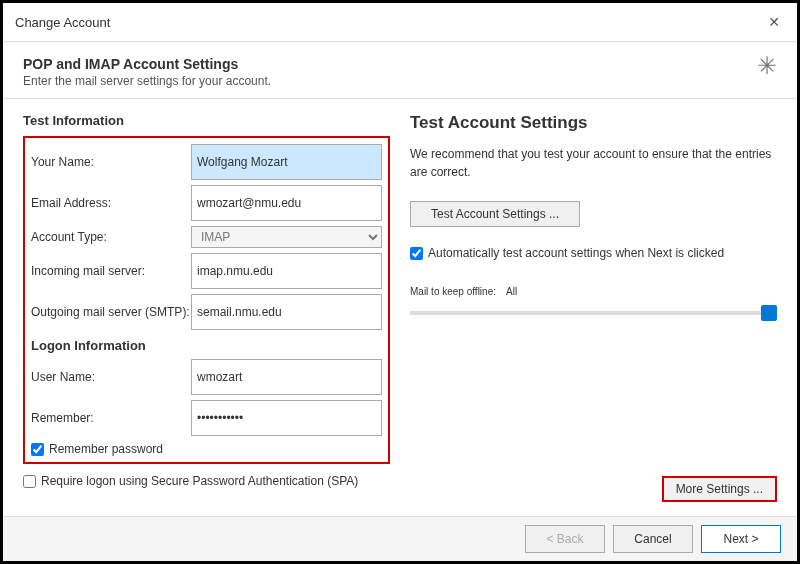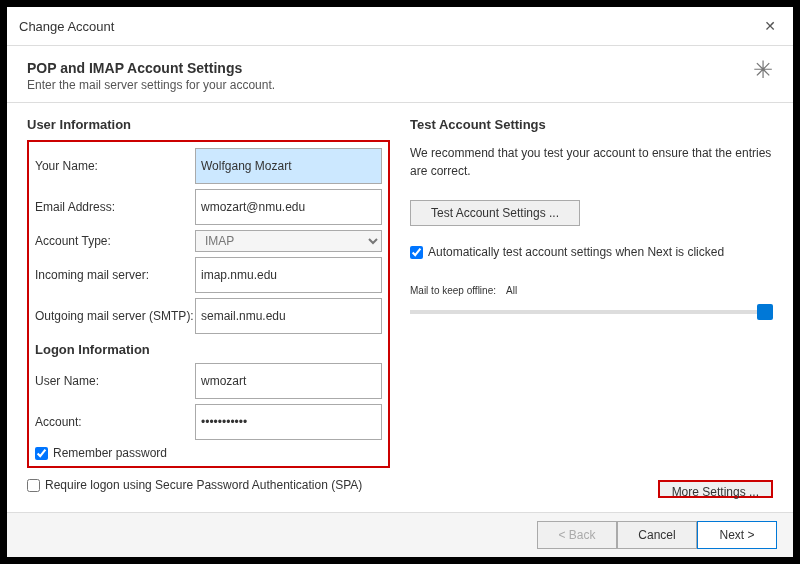--- a/index.html
+++ b/index.html
@@ -9,21 +9,21 @@
       background: #f0f0f0;
       display: flex;
       align-items: center;
       justify-content: center;
       min-height: 100vh;
     }
     .dialog {
       width: 800px;
       height: 564px;
       background: #ffffff;
-      border: 7px solid #000000;
+      border: 3px solid #000000;
       box-shadow: 3px 3px 10px rgba(0,0,0,0.3);
       display: flex;
       flex-direction: column;
     }
     .title-bar {
       background: #ffffff;
       border-bottom: 1px solid #ddd;
       padding: 8px 12px;
       display: flex;
       align-items: center;
@@ -144,21 +144,21 @@
     .require-row {
       display: flex;
       align-items: center;
       gap: 5px;
       margin-top: 10px;
     }
     .require-row label { font-size: 12px; color: #333; }
     
     .right-section-label {
       font-weight: bold;
-      font-size: 13px;
+      font-size: 17px;
       color: #333;
       margin-bottom: 4px;
     }
     .right-desc {
       font-size: 12px;
       color: #333;
       line-height: 1.5;
       margin-bottom: 12px;
     }
     .test-btn {
@@ -227,29 +227,30 @@
       margin-top: auto;
     }
     .more-settings-btn {
       border: 2px solid #cc0000;
       padding: 3px 12px;
       font-size: 12px;
       cursor: pointer;
       background: #f0f0f0;
       font-family: 'Segoe UI', Arial, sans-serif;
       color: #333;
-      height: 18px;
+      height: 26px;
     }
     
     .footer {
       border-top: 1px solid #ddd;
       padding: 8px 16px;
       display: flex;
       justify-content: flex-end;
       align-items: center;
+      gap: 8px;
       background: #f5f5f5;
     }
     .footer-btn {
       min-width: 80px;
       height: 28px;
       border: 1px solid #aaa;
       background: #f0f0f0;
       font-size: 12px;
       cursor: pointer;
       font-family: 'Segoe UI', Arial, sans-serif;
@@ -281,21 +282,21 @@
     <div>
       <div class="header-title">POP and IMAP Account Settings</div>
       <div class="header-subtitle">Enter the mail server settings for your account.</div>
     </div>
     <div class="header-icon">✳</div>
   </div>
 
   <div class="content">
 
     <div class="left-panel">
-      <div class="section-label">User Information</div>
+      <div class="section-label">Test Information</div>
 
       <div class="red-outline-wrapper">
         <div class="form-row">
           <span class="form-label">Your Name:</span>
           <input class="form-input selected" type="text" value="Wolfgang Mozart" style="">
         </div>
         <div class="form-row">
           <span class="form-label">Email Address:</span>
           <input class="form-input" type="text" value="wmozart@nmu.edu" style="">
         </div>
@@ -316,21 +317,21 @@
           <input class="form-input" type="text" value="semail.nmu.edu" style="">
         </div>
 
         <div class="section-label">Logon Information</div>
 
         <div class="form-row">
           <span class="form-label">User Name:</span>
           <input class="form-input" type="text" value="wmozart" style="">
         </div>
         <div class="form-row">
-          <span class="form-label">Account:</span>
+          <span class="form-label">Remember:</span>
           <input class="form-input" type="password" value="***********" style="">
         </div>
 
         <div class="checkbox-row">
           <input type="checkbox" checked="" id="rememberPwd" style="">
           <label for="rememberPwd">Remember password</label>
         </div>
       </div>
 
       <div class="require-row">

